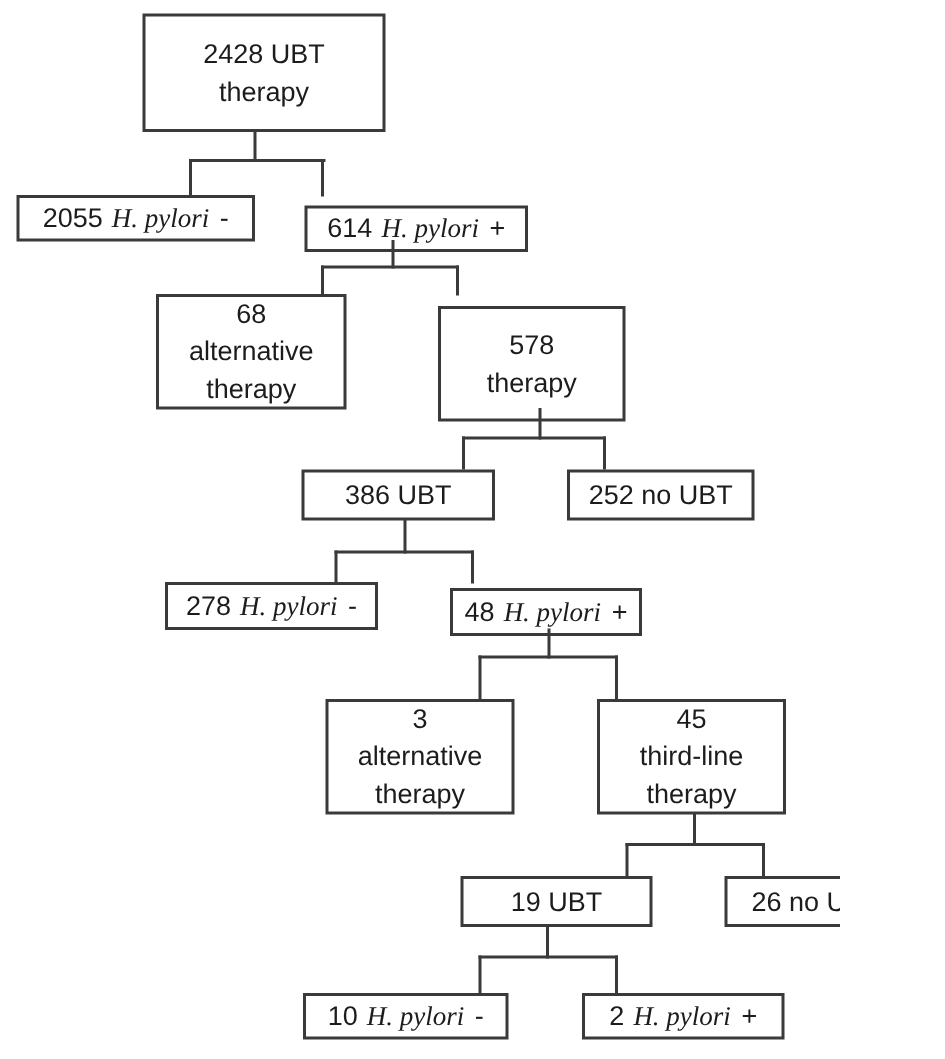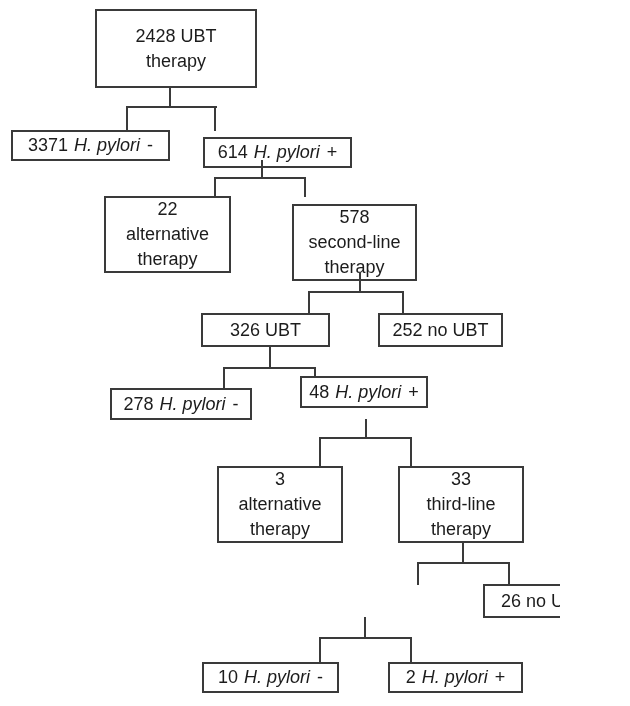--- a/index.html
+++ b/index.html
@@ -29,21 +29,21 @@
   }
   .node.multi {
     flex-direction: column;
     line-height: 25px;
   }
   .node.single {
     flex-direction: row;
     white-space: nowrap;
   }
   .seg { display: inline-block; }
-  .seg.species { font-style: italic; margin-left: 6px; }
+  .seg.species { font-style: italic; margin-left: 6px; font-family: Liberation Serif, serif; }
   .seg.sign { margin-left: 7px; }
   .cline {
     position: absolute;
     background: #3a3a3a;
   }
   .v { width: 2px; }
   .h { height: 2px; }
 </style>
 </head>
 <body>
@@ -54,95 +54,97 @@
     <div>2428 UBT</div>
     <div>therapy</div>
   </div>
 
   <div class="cline v" style="left:169px;top:87px;height:20px"></div>
   <div class="cline h" style="left:126px;top:106px;width:91px"></div>
   <div class="cline v" style="left:126px;top:106px;height:25px"></div>
   <div class="cline v" style="left:214px;top:106px;height:25px"></div>
 
   <div class="node single" style="left:11px;top:130px;width:159px;height:31px">
-    <span class="seg">3371</span>
+    <span class="seg">2055</span>
     <span class="seg species">H. pylori</span>
     <span class="seg sign">-</span>
   </div>
   <div class="node single" style="left:203px;top:137px;width:149px;height:31px">
     <span class="seg">614</span>
     <span class="seg species">H. pylori</span>
     <span class="seg sign">+</span>
   </div>
 
   <div class="cline v" style="left:261px;top:160px;height:19px"></div>
   <div class="cline h" style="left:214px;top:177px;width:92px"></div>
   <div class="cline v" style="left:214px;top:177px;height:20px"></div>
   <div class="cline v" style="left:304px;top:177px;height:20px"></div>
 
   <div class="node multi" style="left:104px;top:196px;width:127px;height:77px">
-    <div>22</div>
+    <div>68</div>
     <div>alternative</div>
     <div>therapy</div>
   </div>
   <div class="node multi" style="left:292px;top:204px;width:125px;height:77px">
     <div>578</div>
-    <div>second-line</div>
     <div>therapy</div>
   </div>
 
   <div class="cline v" style="left:359px;top:272px;height:21px"></div>
   <div class="cline h" style="left:308px;top:291px;width:96px"></div>
   <div class="cline v" style="left:308px;top:291px;height:23px"></div>
   <div class="cline v" style="left:402px;top:291px;height:23px"></div>
 
   <div class="node single" style="left:201px;top:313px;width:129px;height:34px">
-    <span class="seg">326 UBT</span>
+    <span class="seg">386 UBT</span>
   </div>
   <div class="node single" style="left:378px;top:313px;width:125px;height:34px">
     <span class="seg">252 no UBT</span>
   </div>
 
   <div class="cline v" style="left:269px;top:346px;height:23px"></div>
   <div class="cline h" style="left:223px;top:367px;width:93px"></div>
   <div class="cline v" style="left:223px;top:367px;height:22px"></div>
   <div class="cline v" style="left:314px;top:367px;height:22px"></div>
 
   <div class="node single" style="left:110px;top:388px;width:142px;height:32px">
     <span class="seg">278</span>
     <span class="seg species">H. pylori</span>
     <span class="seg sign">-</span>
   </div>
-  <div class="node single" style="left:300px;top:376px;width:128px;height:32px">
+  <div class="node single" style="left:300px;top:392px;width:128px;height:32px">
     <span class="seg">48</span>
     <span class="seg species">H. pylori</span>
     <span class="seg sign">+</span>
   </div>
 
   <div class="cline v" style="left:365px;top:419px;height:20px"></div>
   <div class="cline h" style="left:319px;top:437px;width:93px"></div>
   <div class="cline v" style="left:319px;top:437px;height:30px"></div>
   <div class="cline v" style="left:410px;top:437px;height:30px"></div>
 
   <div class="node multi" style="left:217px;top:466px;width:126px;height:77px">
     <div>3</div>
     <div>alternative</div>
     <div>therapy</div>
   </div>
   <div class="node multi" style="left:398px;top:466px;width:126px;height:77px">
-    <div>33</div>
+    <div>45</div>
     <div>third-line</div>
     <div>therapy</div>
   </div>
 
   <div class="cline v" style="left:462px;top:542px;height:22px"></div>
   <div class="cline h" style="left:417px;top:562px;width:93px"></div>
   <div class="cline v" style="left:417px;top:562px;height:23px"></div>
   <div class="cline v" style="left:508px;top:562px;height:23px"></div>
 
+  <div class="node single" style="left:307px;top:584px;width:128px;height:34px">
+    <span class="seg">19 UBT</span>
+  </div>
   <div class="node single" style="left:483px;top:584px;width:122px;height:34px">
     <span class="seg">26 no UBT</span>
   </div>
 
   <div class="cline v" style="left:364px;top:617px;height:22px"></div>
   <div class="cline h" style="left:319px;top:637px;width:93px"></div>
   <div class="cline v" style="left:319px;top:637px;height:26px"></div>
   <div class="cline v" style="left:410px;top:637px;height:26px"></div>
 
   <div class="node single" style="left:202px;top:662px;width:137px;height:31px">

